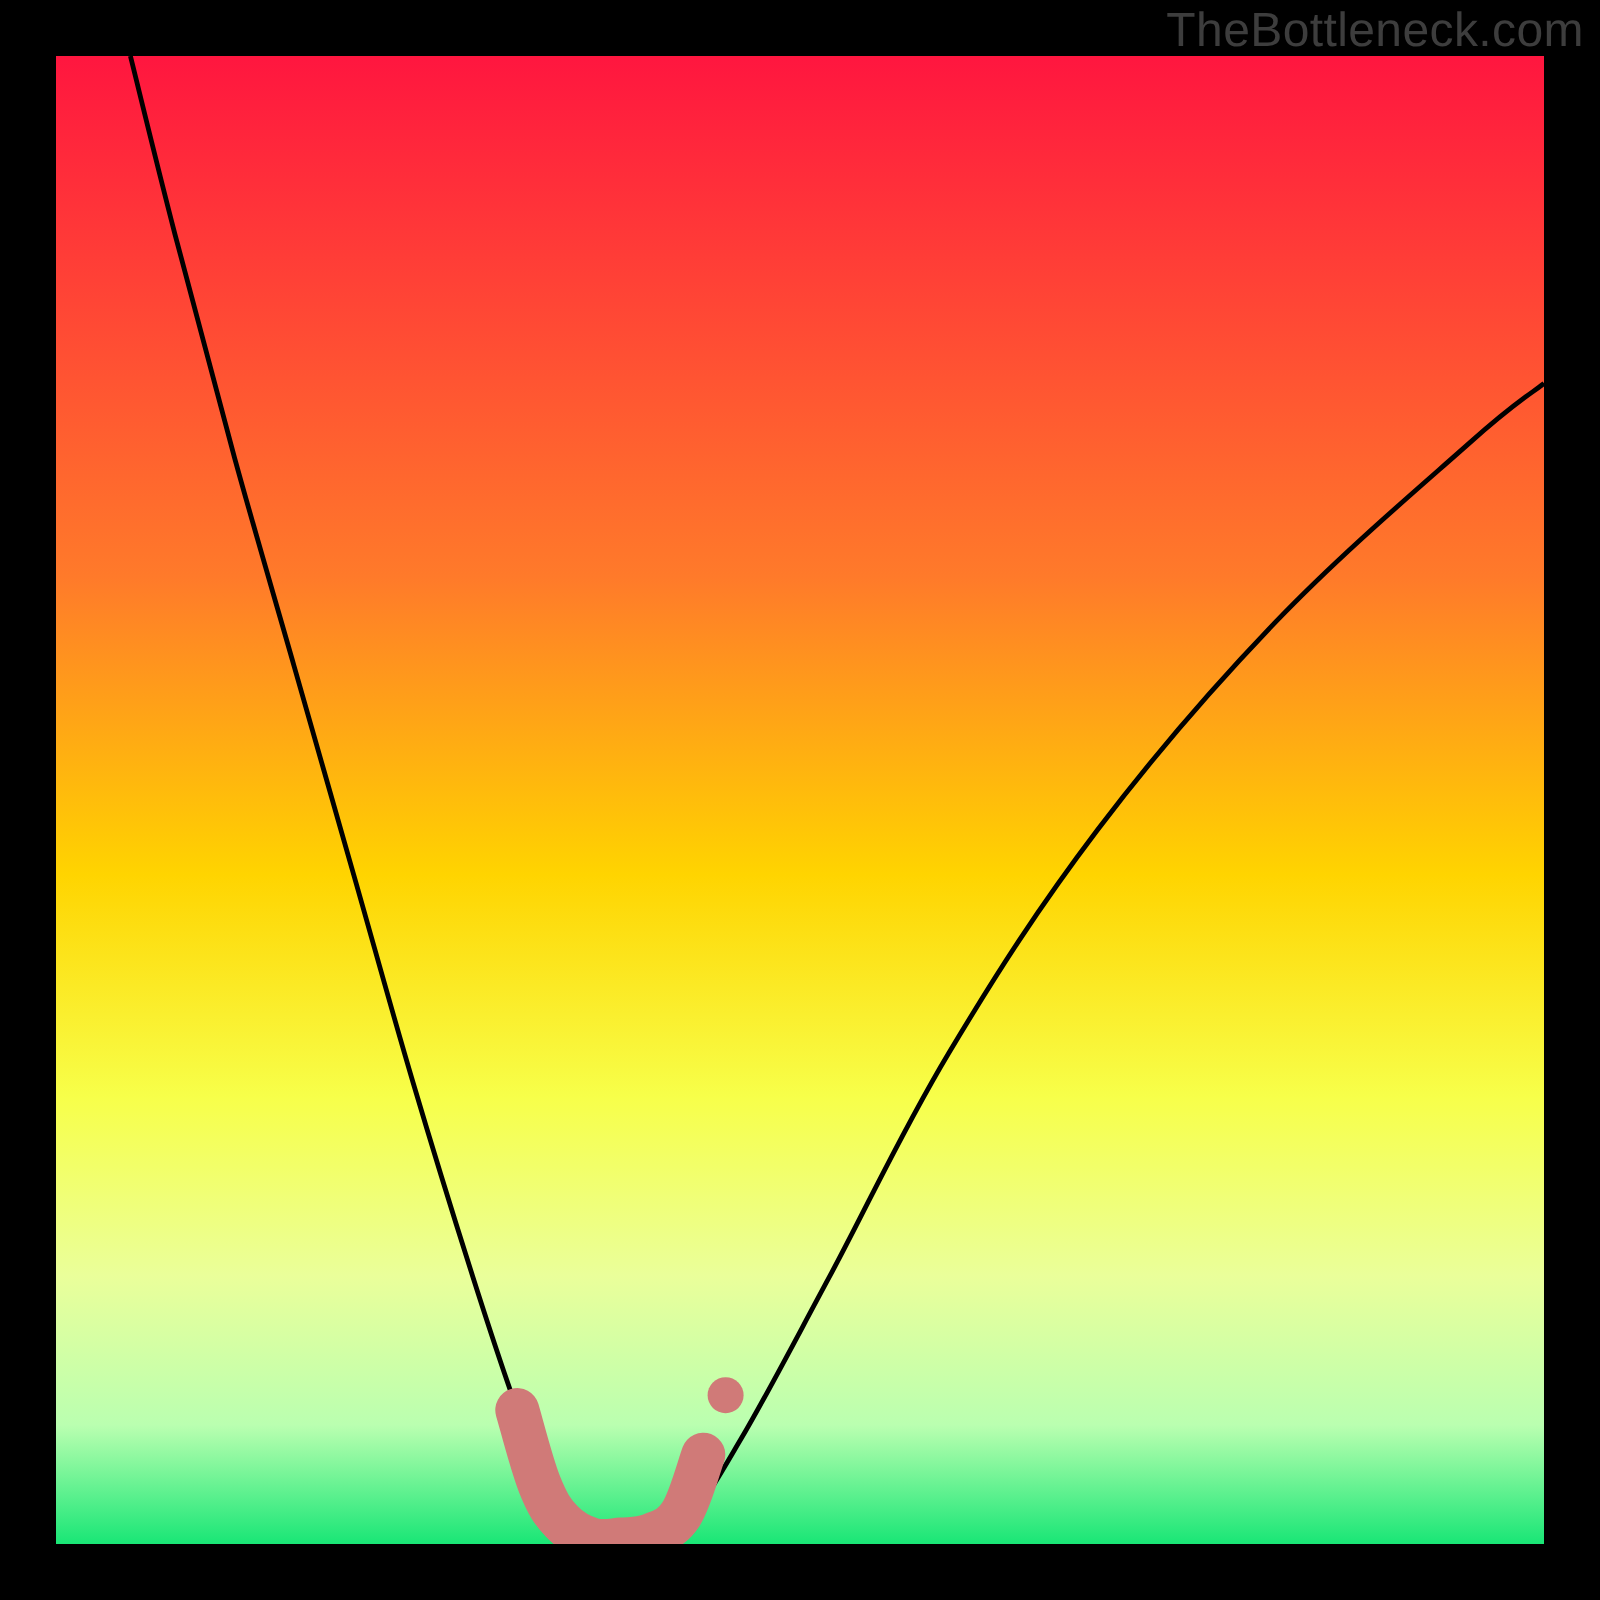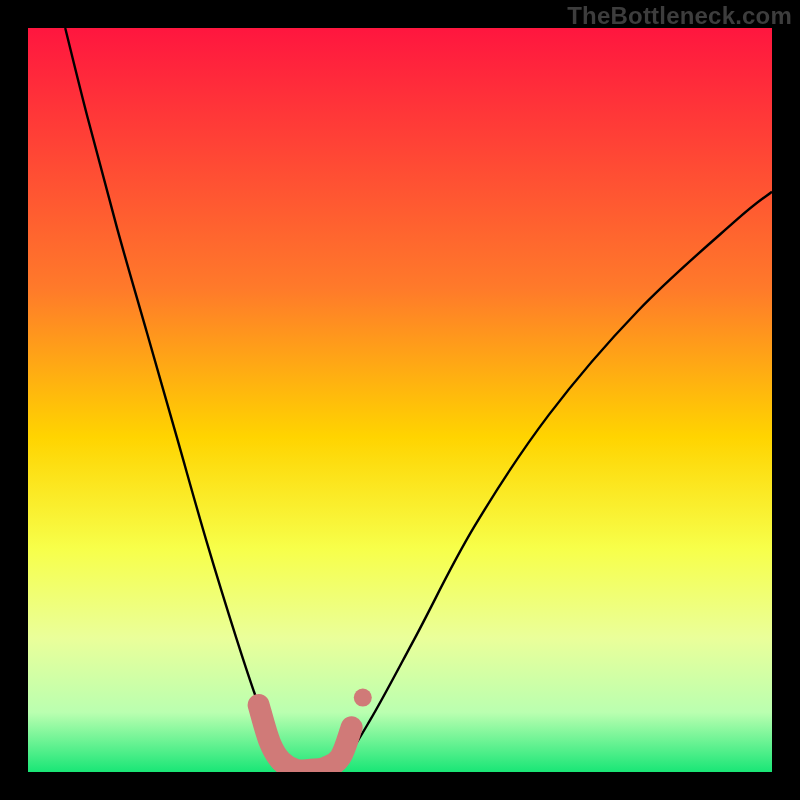--- a/index.html
+++ b/index.html
@@ -23,21 +23,21 @@
     width: 744px;
     height: 744px;
     overflow: hidden;
   }
   .watermark {
     position: absolute;
     top: 2px;
     right: 8px;
     color: #3d3d3d;
     font-size: 24px;
-    font-weight: 700;
+    font-weight: 400;
     letter-spacing: 0.2px;
     user-select: none;
   }
   svg { display: block; }
 </style>
 </head>
 <body>
 
 <div class="frame">
 

